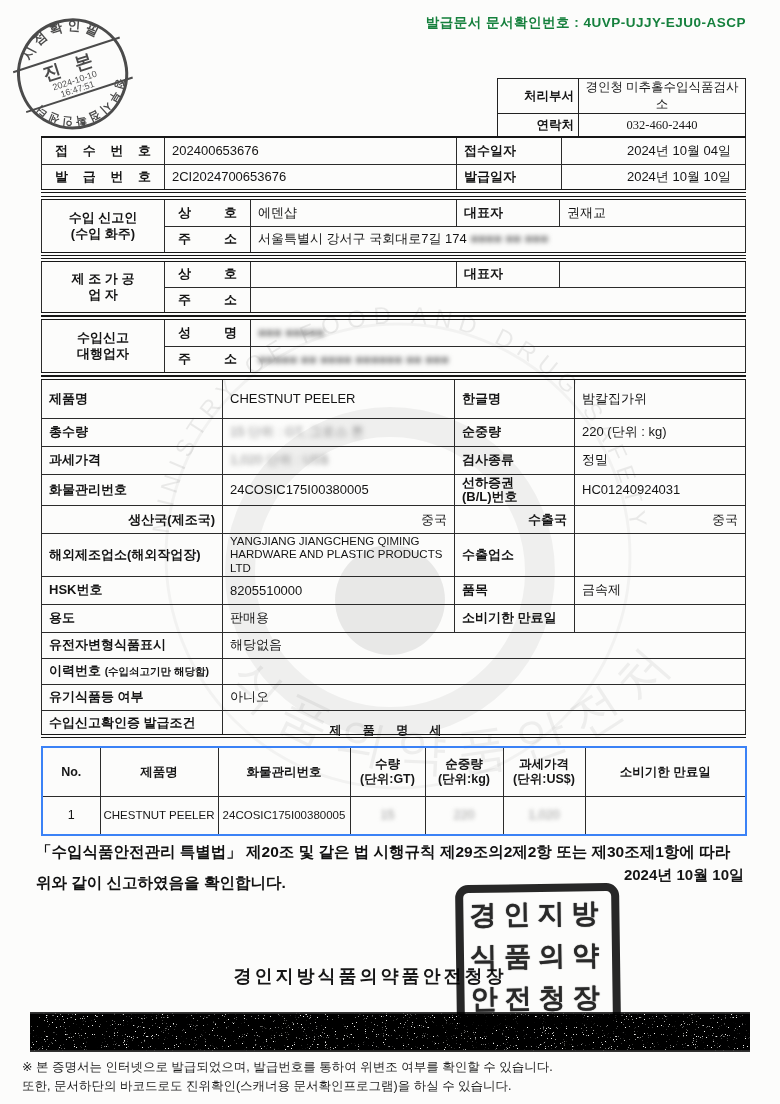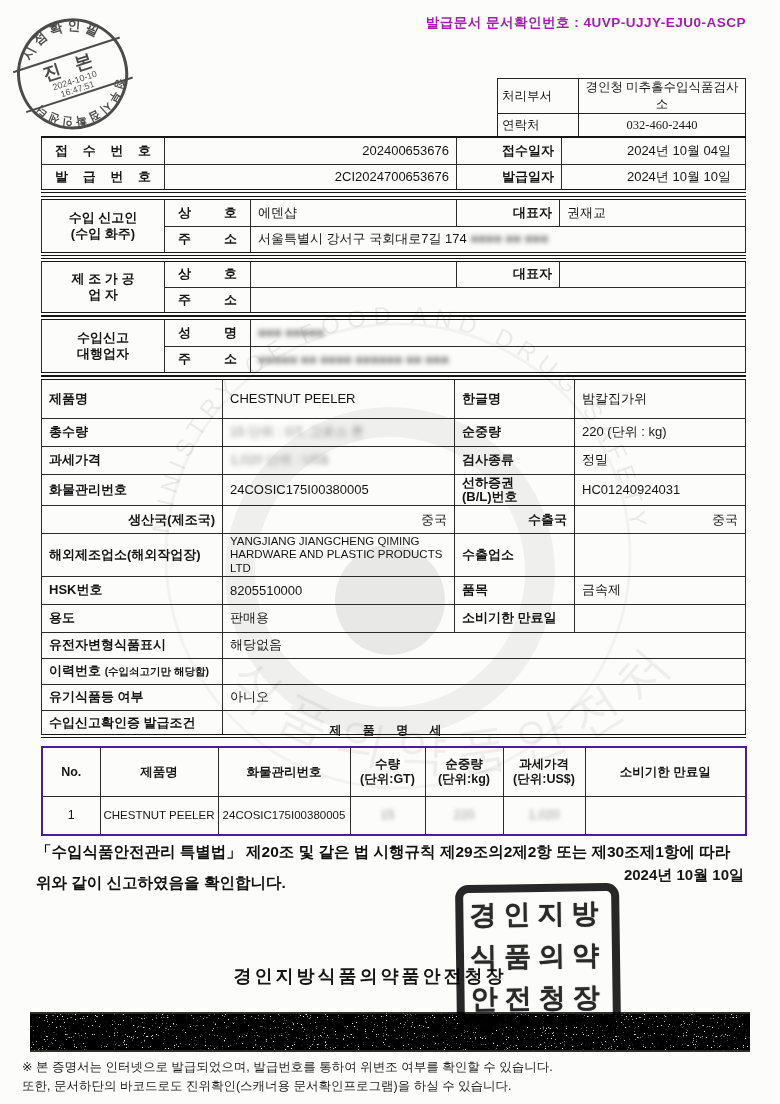--- a/index.html
+++ b/index.html
@@ -1,44 +1,44 @@
 <!DOCTYPE html>
 <html><head>
 <meta charset="utf-8">
 <style>
   html,body{margin:0;padding:0;background:#e9e9e7;}
   .page{position:relative;width:780px;height:1104px;background:#fcfcfb;overflow:hidden;
         font-family:"Liberation Sans","DejaVu Sans",sans-serif;color:#161616;}
   .abs{position:absolute;}
   
-  .doc-verify{top:14px;right:34px;font-size:13.5px;font-weight:600;letter-spacing:.5px;color:#a21caf;}
+  .doc-verify{top:14px;right:34px;font-size:13.5px;font-weight:600;letter-spacing:.5px;color:#15803d;}
   .form-ref{top:59px;left:96px;font-size:12px;font-weight:600;color:#222;}
   .title{top:84px;left:148px;font-size:26px;font-weight:bold;letter-spacing:2px;color:#111;}
   .dept-box{top:78px;left:497px;width:249px;border-collapse:collapse;table-layout:fixed;}
   .dept-box td{border:1.5px solid #222;height:23px;font-size:12.5px;padding:0 4px;}
-  .dept-box .lab{width:72px;text-align:left;font-weight:normal;}
+  .dept-box .lab{width:72px;text-align:right;font-weight:bold;}
   .dept-box .val{text-align:center;font-family:"Liberation Serif","DejaVu Serif",serif;font-size:12.5px;}
   
   table.sec{position:absolute;left:41px;width:704px;border-collapse:collapse;table-layout:fixed;
             border-top:4px double #161616;border-bottom:4px double #161616;}
   table.sec td{border:1px solid #2b2b2b;font-size:13px;padding:1px 7px;color:#141414;overflow:hidden;}
   table.sec1{border-top:2px solid #161616;}
   .lbl{font-weight:bold;}
   .spread{text-align:justify;text-align-last:justify;padding:0 13px !important;font-weight:bold;}
-  .ctr{text-align:right;}
+  .ctr{text-align:left;}
   .rt{text-align:right;padding-right:14px !important;}
   .grp{text-align:center;font-weight:bold;line-height:1.25;}
   .pre{white-space:pre-line;line-height:1.1;}
   .note{font-size:10.5px;font-weight:bold;}
   .redact{color:#8f8f8f;filter:blur(2.6px);}
   .redact2{color:#9a9a9a;filter:blur(2.2px);}
   
   .detail-head{top:722px;left:0;width:780px;text-align:center;font-size:12px;font-weight:bold;letter-spacing:9px;}
   table.detail{position:absolute;left:41px;top:746px;width:704px;border-collapse:collapse;table-layout:fixed;
-               border:2px solid #4c1d95;}
+               border:2px solid #3b82f6;}
   table.detail td{border:1px solid #2b2b2b;font-size:12.5px;text-align:center;padding:2px 3px;}
   table.detail .hd{font-weight:bold;height:44px;line-height:1.2;}
   table.detail .dr{height:38px;}
   
   .legal{top:840px;left:36px;width:706px;font-size:15.5px;font-weight:600;line-height:1.5;color:#111;}
   .legal p{margin:0 0 8px 0;}
   .issue-date{top:866px;right:36px;font-size:15px;font-weight:bold;}
   .issuer{top:964px;left:0;width:740px;text-align:center;font-size:18px;font-weight:600;letter-spacing:3px;
           font-family:"Liberation Serif","DejaVu Serif",serif;z-index:1;}
   .seal{top:884px;left:456px;width:148px;height:126px;border:8px solid #141414;border-radius:13px;

